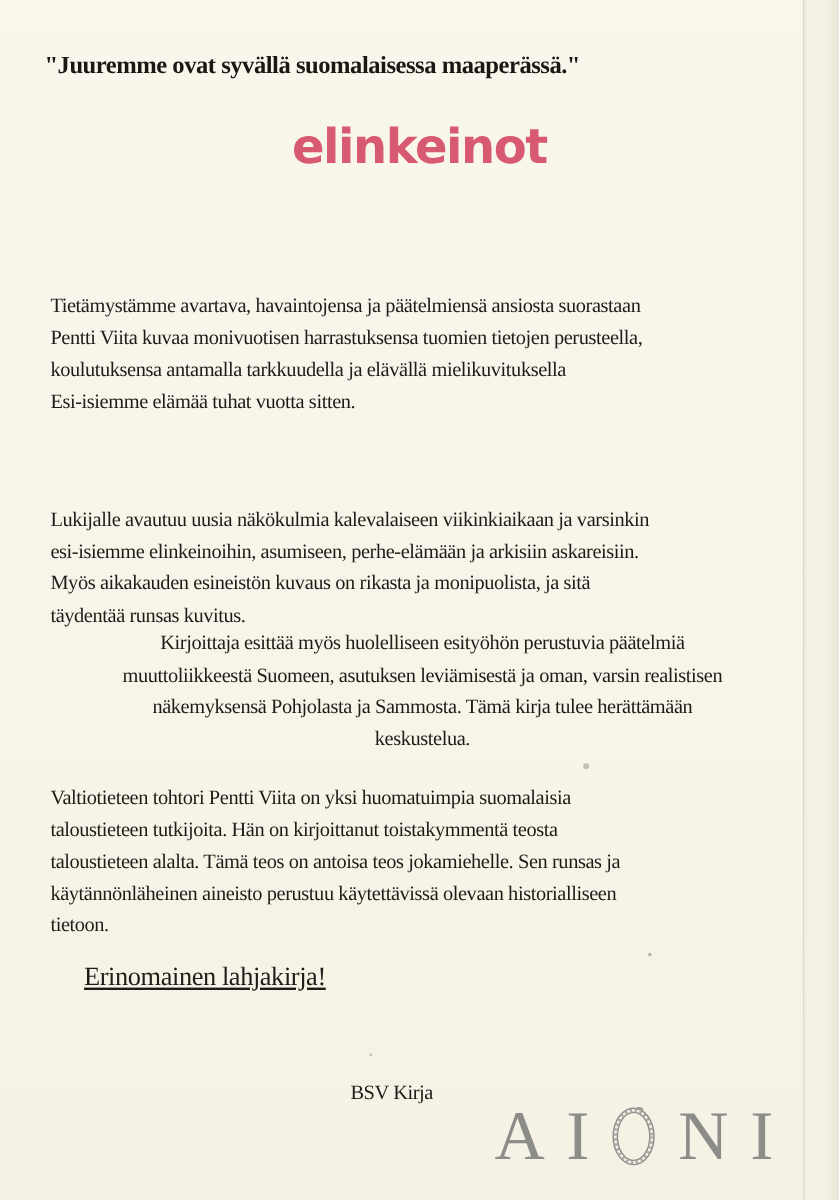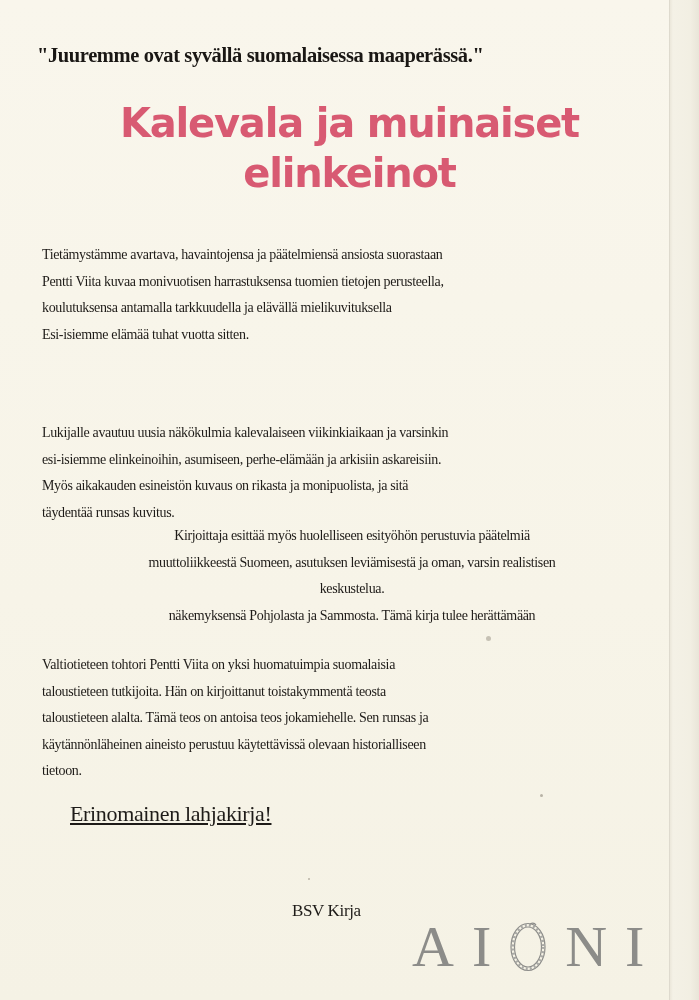--- a/index.html
+++ b/index.html
@@ -51,21 +51,21 @@
       line-height: 50px;
       font-weight: bold;
       color: #d85a72;
       letter-spacing: -1.2px;
     }
     .title .line { display: block; }
     .body-text {
       position: absolute;
       left: 42px;
       width: 620px;
-      font-size: 14px;
+      font-size: 17px;
       line-height: 26.5px;
       letter-spacing: -0.35px;
       color: #1e1b18;
     }
     .body-text .line { display: block; white-space: nowrap; }
     #p1 { top: 242px; }
     #p2 { top: 420px; }
     #p3 { top: 523px; text-align: center; }
     #p4 { top: 652px; }
     .closing {
@@ -111,43 +111,42 @@
     }
   </style>
 </head>
 <body>
 
 <div class="page">
 
   <div class="quote">"Juuremme ovat syvällä suomalaisessa maaperässä."</div>
 
   <div class="title">
-    <span class="line">Kalevala ja muinaiset</span>
     <span class="line">elinkeinot</span>
   </div>
 
   <div class="body-text" id="p1">
     <span class="line">Tietämystämme avartava, havaintojensa ja päätelmiensä ansiosta suorastaan</span>
     <span class="line">Pentti Viita kuvaa monivuotisen harrastuksensa tuomien tietojen perusteella,</span>
     <span class="line">koulutuksensa antamalla tarkkuudella ja elävällä mielikuvituksella</span>
     <span class="line">Esi-isiemme elämää tuhat vuotta sitten.</span>
   </div>
 
   <div class="body-text" id="p2">
     <span class="line">Lukijalle avautuu uusia näkökulmia kalevalaiseen viikinkiaikaan ja varsinkin</span>
     <span class="line">esi-isiemme elinkeinoihin, asumiseen, perhe-elämään ja arkisiin askareisiin.</span>
     <span class="line">Myös aikakauden esineistön kuvaus on rikasta ja monipuolista, ja sitä</span>
     <span class="line">täydentää runsas kuvitus.</span>
   </div>
 
   <div class="body-text" id="p3">
     <span class="line">Kirjoittaja esittää myös huolelliseen esityöhön perustuvia päätelmiä</span>
     <span class="line">muuttoliikkeestä Suomeen, asutuksen leviämisestä ja oman, varsin realistisen</span>
+    <span class="line">näkemyksensä Pohjolasta ja Sammosta. Tämä kirja tulee herättämään</span>
     <span class="line">keskustelua.</span>
-    <span class="line">näkemyksensä Pohjolasta ja Sammosta. Tämä kirja tulee herättämään</span>
   </div>
 
   <div class="body-text" id="p4">
     <span class="line">Valtiotieteen tohtori Pentti Viita on yksi huomatuimpia suomalaisia</span>
     <span class="line">taloustieteen tutkijoita. Hän on kirjoittanut toistakymmentä teosta</span>
     <span class="line">taloustieteen alalta. Tämä teos on antoisa teos jokamiehelle. Sen runsas ja</span>
     <span class="line">käytännönläheinen aineisto perustuu käytettävissä olevaan historialliseen</span>
     <span class="line">tietoon.</span>
   </div>
 

